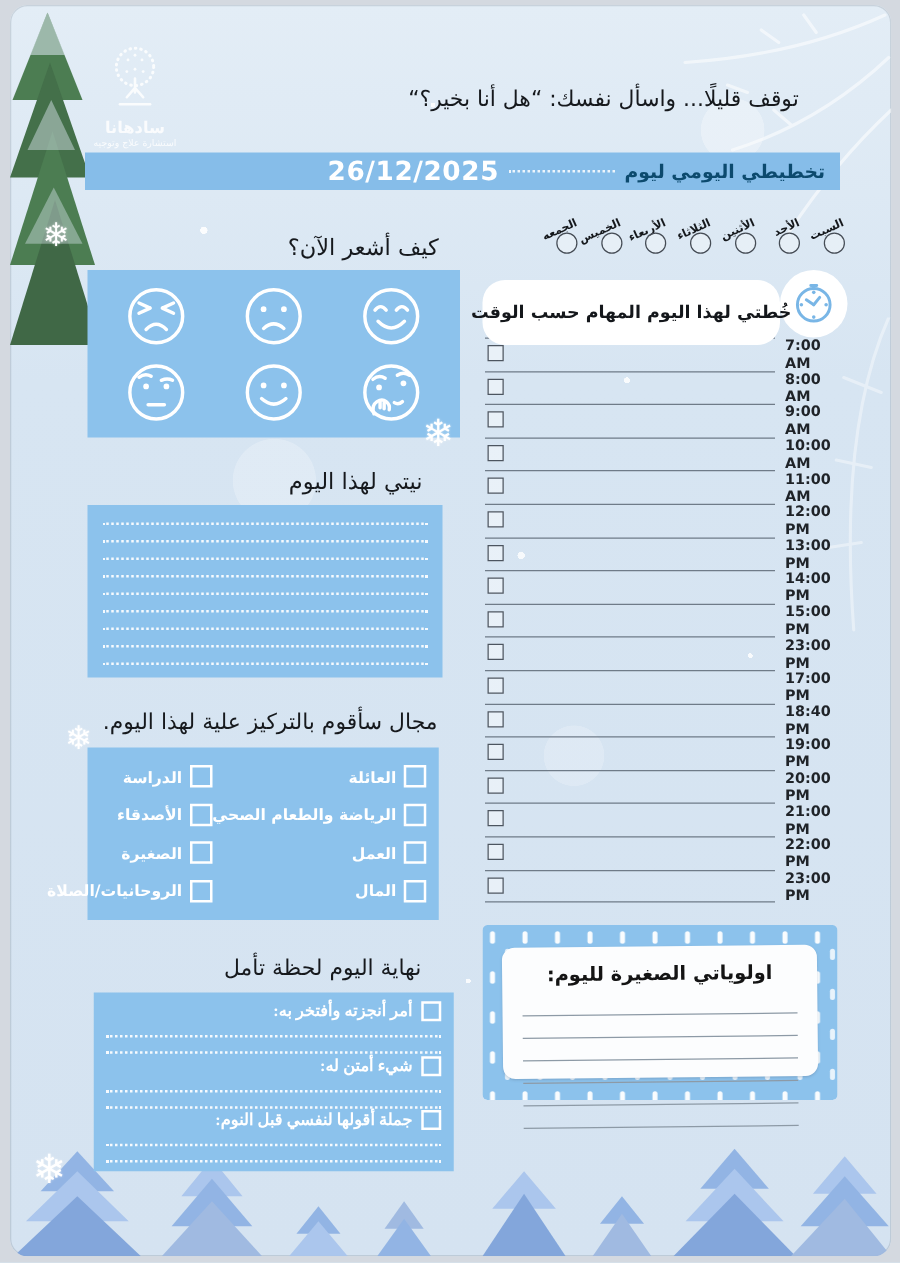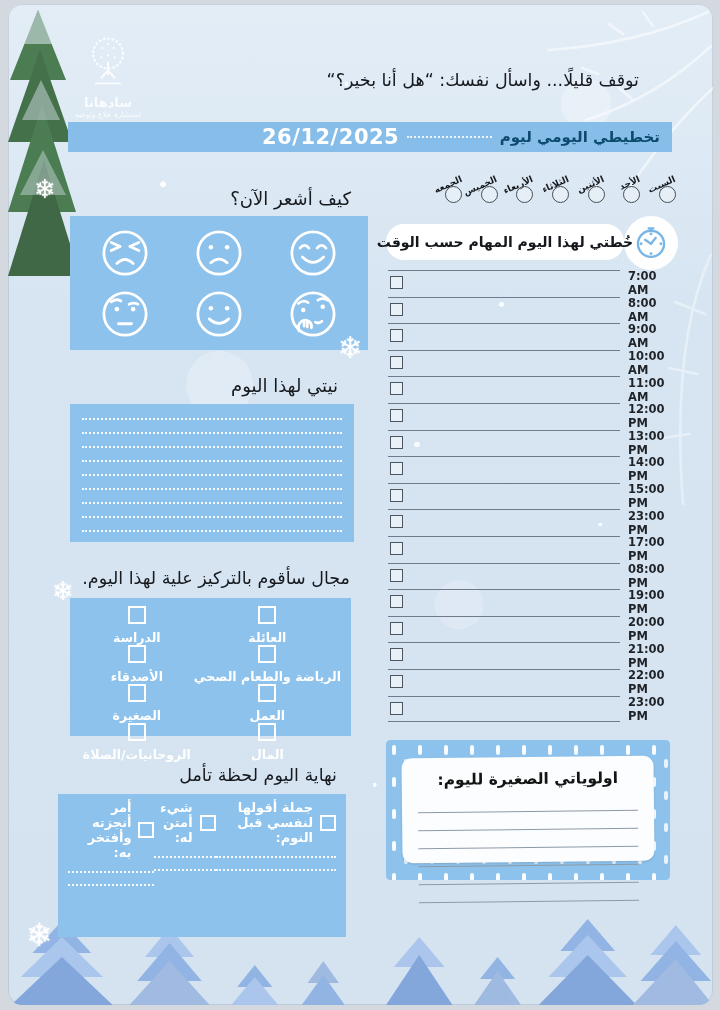--- a/index.html
+++ b/index.html
@@ -67,32 +67,32 @@
 
   #intent-title{top:371px;right:375px;font-size:18px;z-index:3;}
   #intent-panel{left:62px;top:400px;width:284px;height:138px;background:var(--panel-blue,#8cc2ec);
     display:flex;flex-direction:column;justify-content:space-between;padding:14px 12px 10px;box-sizing:border-box;z-index:2;}
   .dotline{height:0;border-top:2px dotted rgba(255,255,255,.92);}
 
   #focus-title{top:564px;right:363px;font-size:17.5px;z-index:3;}
   #focus-panel{left:62px;top:594px;width:281px;height:138px;background:var(--panel-blue,#8cc2ec);
     display:grid;grid-template-columns:1fr 1fr;grid-template-rows:repeat(4,1fr);grid-auto-flow:column;
     direction:rtl;padding:8px 10px;box-sizing:border-box;z-index:2;}
-  .fitem{display:flex;direction:rtl;align-items:center;gap:6px;color:#fff;font-size:12.5px;font-weight:700;white-space:nowrap;flex-direction:column;}
+  .fitem{display:flex;direction:rtl;align-items:center;gap:6px;color:#fff;font-size:12.5px;font-weight:700;white-space:nowrap;}
   .fbox{width:14px;height:14px;border:2px solid #fff;flex:none;background:transparent;}
 
   #reflect-title{top:761px;right:376px;font-size:17.5px;z-index:3;}
-  #reflect-panel{left:50px;top:790px;width:288px;height:143px;background:var(--panel-blue,#8cc2ec);
-    display:flex;flex-direction:row;justify-content:space-evenly;padding:6px 10px;box-sizing:border-box;z-index:2;}
+  #reflect-panel{left:67px;top:790px;width:288px;height:143px;background:var(--panel-blue,#8cc2ec);
+    display:flex;flex-direction:column;justify-content:space-evenly;padding:6px 10px;box-sizing:border-box;z-index:2;font-family:Liberation Serif, serif;}
   .rhead{display:flex;direction:rtl;align-items:center;gap:7px;color:#fff;font-weight:700;font-size:13px;}
   .rbox{width:12px;height:12px;border:2px solid #fff;flex:none;}
   .rgroup .dotline{margin-top:11px;}
 
   
-  #schedule-head{left:378px;top:220px;width:238px;height:36px;background:#fff;border-radius:18px;
+  #schedule-head{left:378px;top:220px;width:238px;height:52px;background:#fff;border-radius:18px;
     display:flex;align-items:center;justify-content:center;font-size:14px;font-weight:700;color:#14171b;
     direction:rtl;z-index:3;white-space:nowrap;}
   #clock-circle{left:616px;top:212px;width:54px;height:54px;background:#fff;border-radius:50%;
     display:flex;align-items:center;justify-content:center;z-index:2;}
   #clock-circle svg{width:38px;height:38px;stroke:var(--clock-blue,#79b6e6);stroke-width:3;fill:none;stroke-linecap:round;}
   #clock-circle .cd{fill:var(--clock-blue,#79b6e6);stroke:none;}
 
   #schedule-rows{left:380px;top:266px;width:292px;z-index:2;}
   .trow{display:flex;height:26.6px;}
   .tcell{flex:1;border-top:1px solid #6f7b88;position:relative;}
@@ -438,21 +438,21 @@
     <div class="trow">
         <div class="tcell">
           <span class="tbox"></span>
         </div>
         <span class="ttime">17:00 PM</span>
       </div>
     <div class="trow">
         <div class="tcell">
           <span class="tbox"></span>
         </div>
-        <span class="ttime">08:00 PM</span>
+        <span class="ttime">18:40 PM</span>
       </div>
     <div class="trow">
         <div class="tcell">
           <span class="tbox"></span>
         </div>
         <span class="ttime">19:00 PM</span>
       </div>
     <div class="trow">
         <div class="tcell">
           <span class="tbox"></span>

